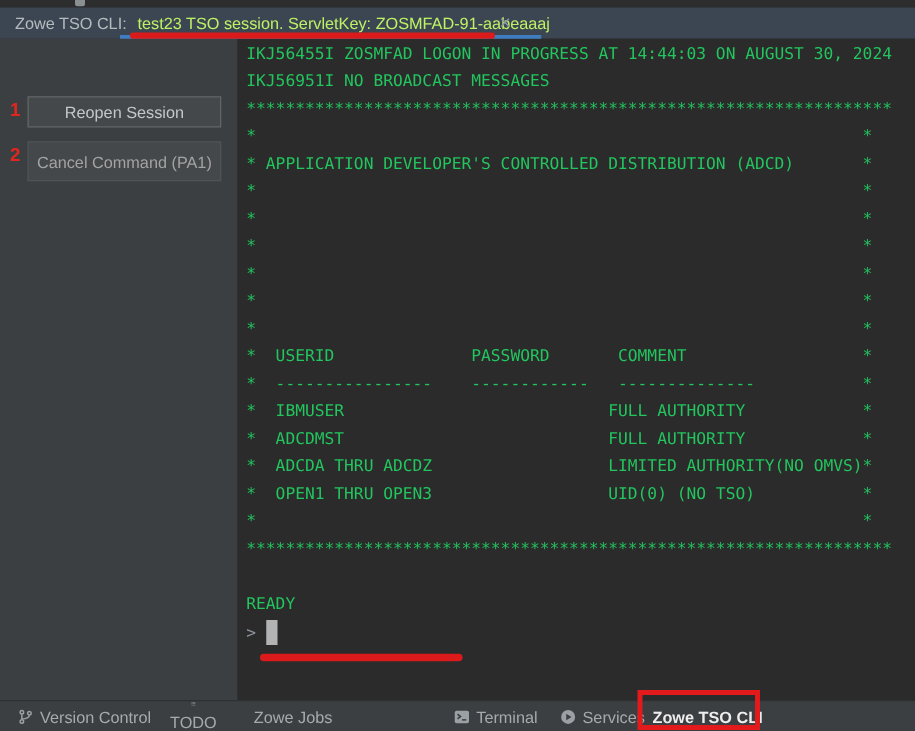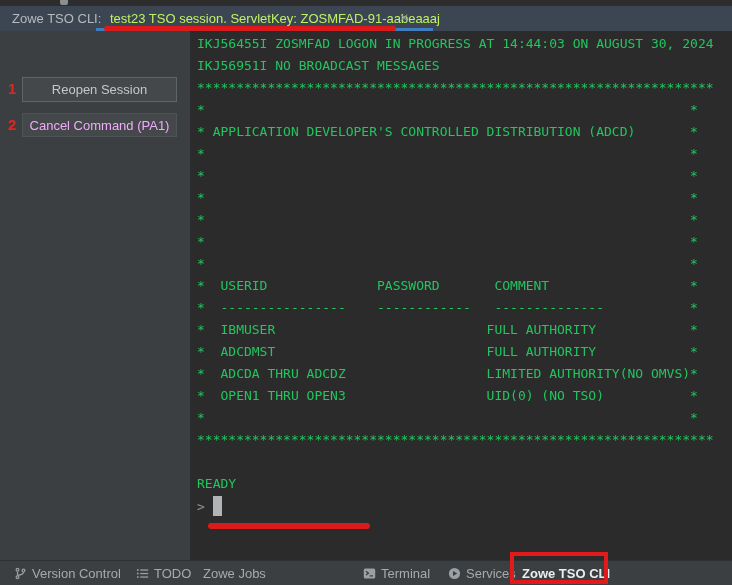--- a/index.html
+++ b/index.html
@@ -29,38 +29,38 @@
   .ann-num { font-size:15px; font-weight:bold; color:#e0261f; z-index:6; }
   .ann-1 { left:8px; top:49px; }
   .ann-2 { left:8px; top:85px; }
   .panel-btn {
     position:absolute; left:22px; width:155px; height:25px;
     background:#44484a; border:1px solid #606567; border-radius:0;
     font-size:13px; color:#c4c8ca; font-family:"Liberation Sans", sans-serif;
     text-align:center; cursor:pointer;
   }
   .btn-reopen { top:46px; }
-  .btn-cancel { top:82px; height:24px; color:#f0abfc; border-color:#4e5355; cursor:default; }
+  .btn-cancel { top:82px; height:32px; color:#a3a3a3; border-color:#4e5355; cursor:default; }
 
   
   .terminal { left:190px; top:31px; width:542px; height:529px; background:#2b2b2b; padding:2px 0 0 7px; overflow:hidden; }
   .term-pre {
     font-family:"DejaVu Sans Mono", monospace; font-size:13px; line-height:22px;
     color:#22c55e; white-space:pre;
   }
   .prompt-row { display:flex; align-items:center; height:22px;
     font-family:"DejaVu Sans Mono", monospace; font-size:13px; color:#8d949b; }
   .cursor { display:inline-block; width:9px; height:20px; background:#b1b3b5; margin-left:8px; }
   .ann-prompt-line { left:208px; top:523px; width:162px; height:6px; background:#db1b1b; border-radius:3px; z-index:6; }
 
   
   .status-bar { left:0; top:560px; width:732px; height:25px; background:#3c3f41; border-top:1px solid #2e3133; }
   .sb-item { position:absolute; top:0; height:24px; display:flex; align-items:center; gap:5px;
     font-size:13px; color:#a6aaad; cursor:pointer; white-space:nowrap; }
-  .sb-vc { left:14px; } .sb-todo { left:136px; } .sb-zowejobs { left:203px; }
+  .sb-vc { left:14px; } .sb-todo { left:136px;flex-direction:column; } .sb-zowejobs { left:203px; }
   .sb-problems { left:282px; } .sb-terminal { left:363px; } .sb-services { left:448px; }
   .sb-zowecli { left:522px; font-weight:bold; color:#ededed; }
   .sb-item svg { display:block; }
   .ann-rect { left:510px; top:552px; width:98px; height:32px; border:4px solid #e21a1c; z-index:20; }
 </style>
 </head>
 <body>
 
 <div class="abs top-sliver"></div>
 <div class="abs top-chip"></div>

